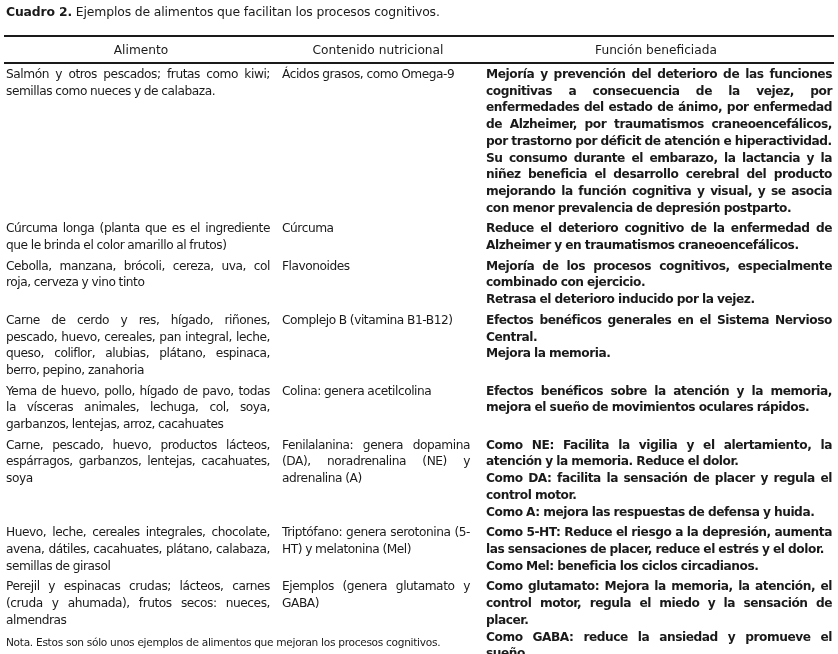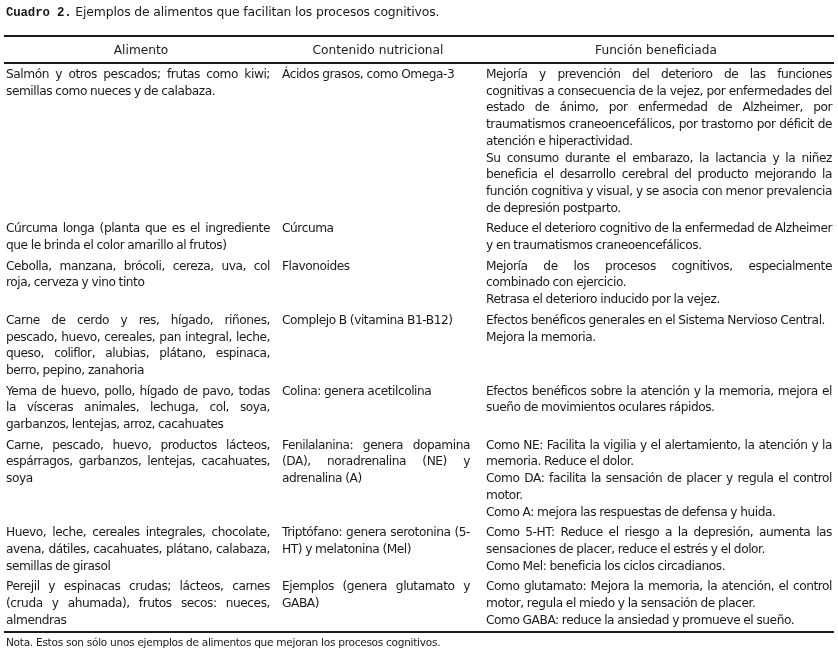--- a/index.html
+++ b/index.html
@@ -7,21 +7,21 @@
     width: 838px; height: 654px; overflow: hidden;
     font-family: "DejaVu Sans", sans-serif;
     color: #1a1a1a;
     font-size: 12.2px;
     position: relative;
   }
   .caption {
     position: absolute; left: 6px; top: 4px;
     font-size: 12.4px; letter-spacing: -0.15px;
   }
-  .caption .label { font-weight: bold; font-family: Liberation Mono, monospace; }
+  .caption .label { font-weight: bold; }
   table.doc {
     position: absolute; left: 4px; top: 35px;
     width: 830px;
     border-collapse: collapse;
     table-layout: fixed;
   }
   table.doc thead th {
     font-weight: normal;
     height: 25px;
     padding: 0;
@@ -36,21 +36,21 @@
     text-align: justify;
     letter-spacing: -0.45px;
     word-spacing: -0.3px;
   }
   table.doc tbody tr:last-child td { border-bottom: 2px solid #1a1a1a; }
   col.c1 { width: 274px; }
   col.c2 { width: 200px; }
   col.c3 { width: 356px; }
   td.c1 { padding-right: 8px !important; }
   td.c2 { padding-left: 4px !important; padding-right: 8px !important; }
-  td.c3 { padding-left: 8px !important; }
+  td.c3 { padding-left: 8px !important; font-weight: bold; }
   .para { display: block; }
   .note {
     position: absolute; left: 6px; top: 636px;
     font-size: 10.6px; letter-spacing: -0.3px;
   }
 </style>
 </head>
 <body>
 
 <div class="caption">
@@ -66,21 +66,21 @@
   <thead>
     <tr>
       <th>Alimento</th>
       <th>Contenido nutricional</th>
       <th>Función beneficiada</th>
     </tr>
   </thead>
   <tbody>
     <tr style="height:127px">
       <td class="c1">Salmón y otros pescados; frutas como kiwi; semillas como nueces y de calabaza.</td>
-      <td class="c2">Ácidos grasos, como Omega-3</td>
+      <td class="c2">Ácidos grasos, como Omega-9</td>
       <td class="c3">
         <span class="para">Mejoría y prevención del deterioro de las funciones cognitivas a consecuencia de la vejez, por enfermedades del estado de ánimo, por enfermedad de Alzheimer, por traumatismos craneoencefálicos, por trastorno por déficit de atención e hiperactividad.</span>
         <span class="para">Su consumo durante el embarazo, la lactancia y la niñez beneficia el desarrollo cerebral del producto mejorando la función cognitiva y visual, y se asocia con menor prevalencia de depresión postparto.</span>
       </td>
     </tr>
     <tr>
       <td class="c1">Cúrcuma longa (planta que es el ingrediente que le brinda el color amarillo al frutos)</td>
       <td class="c2">Cúrcuma</td>
       <td class="c3">
         <span class="para">Reduce el deterioro cognitivo de la enfermedad de Alzheimer y en traumatismos craneoencefálicos.</span>

